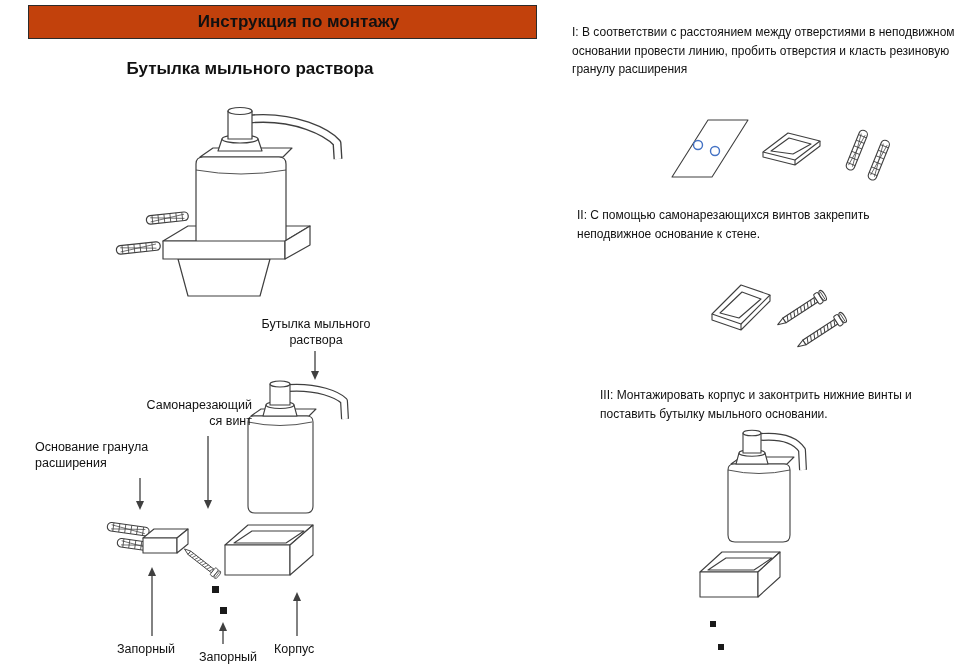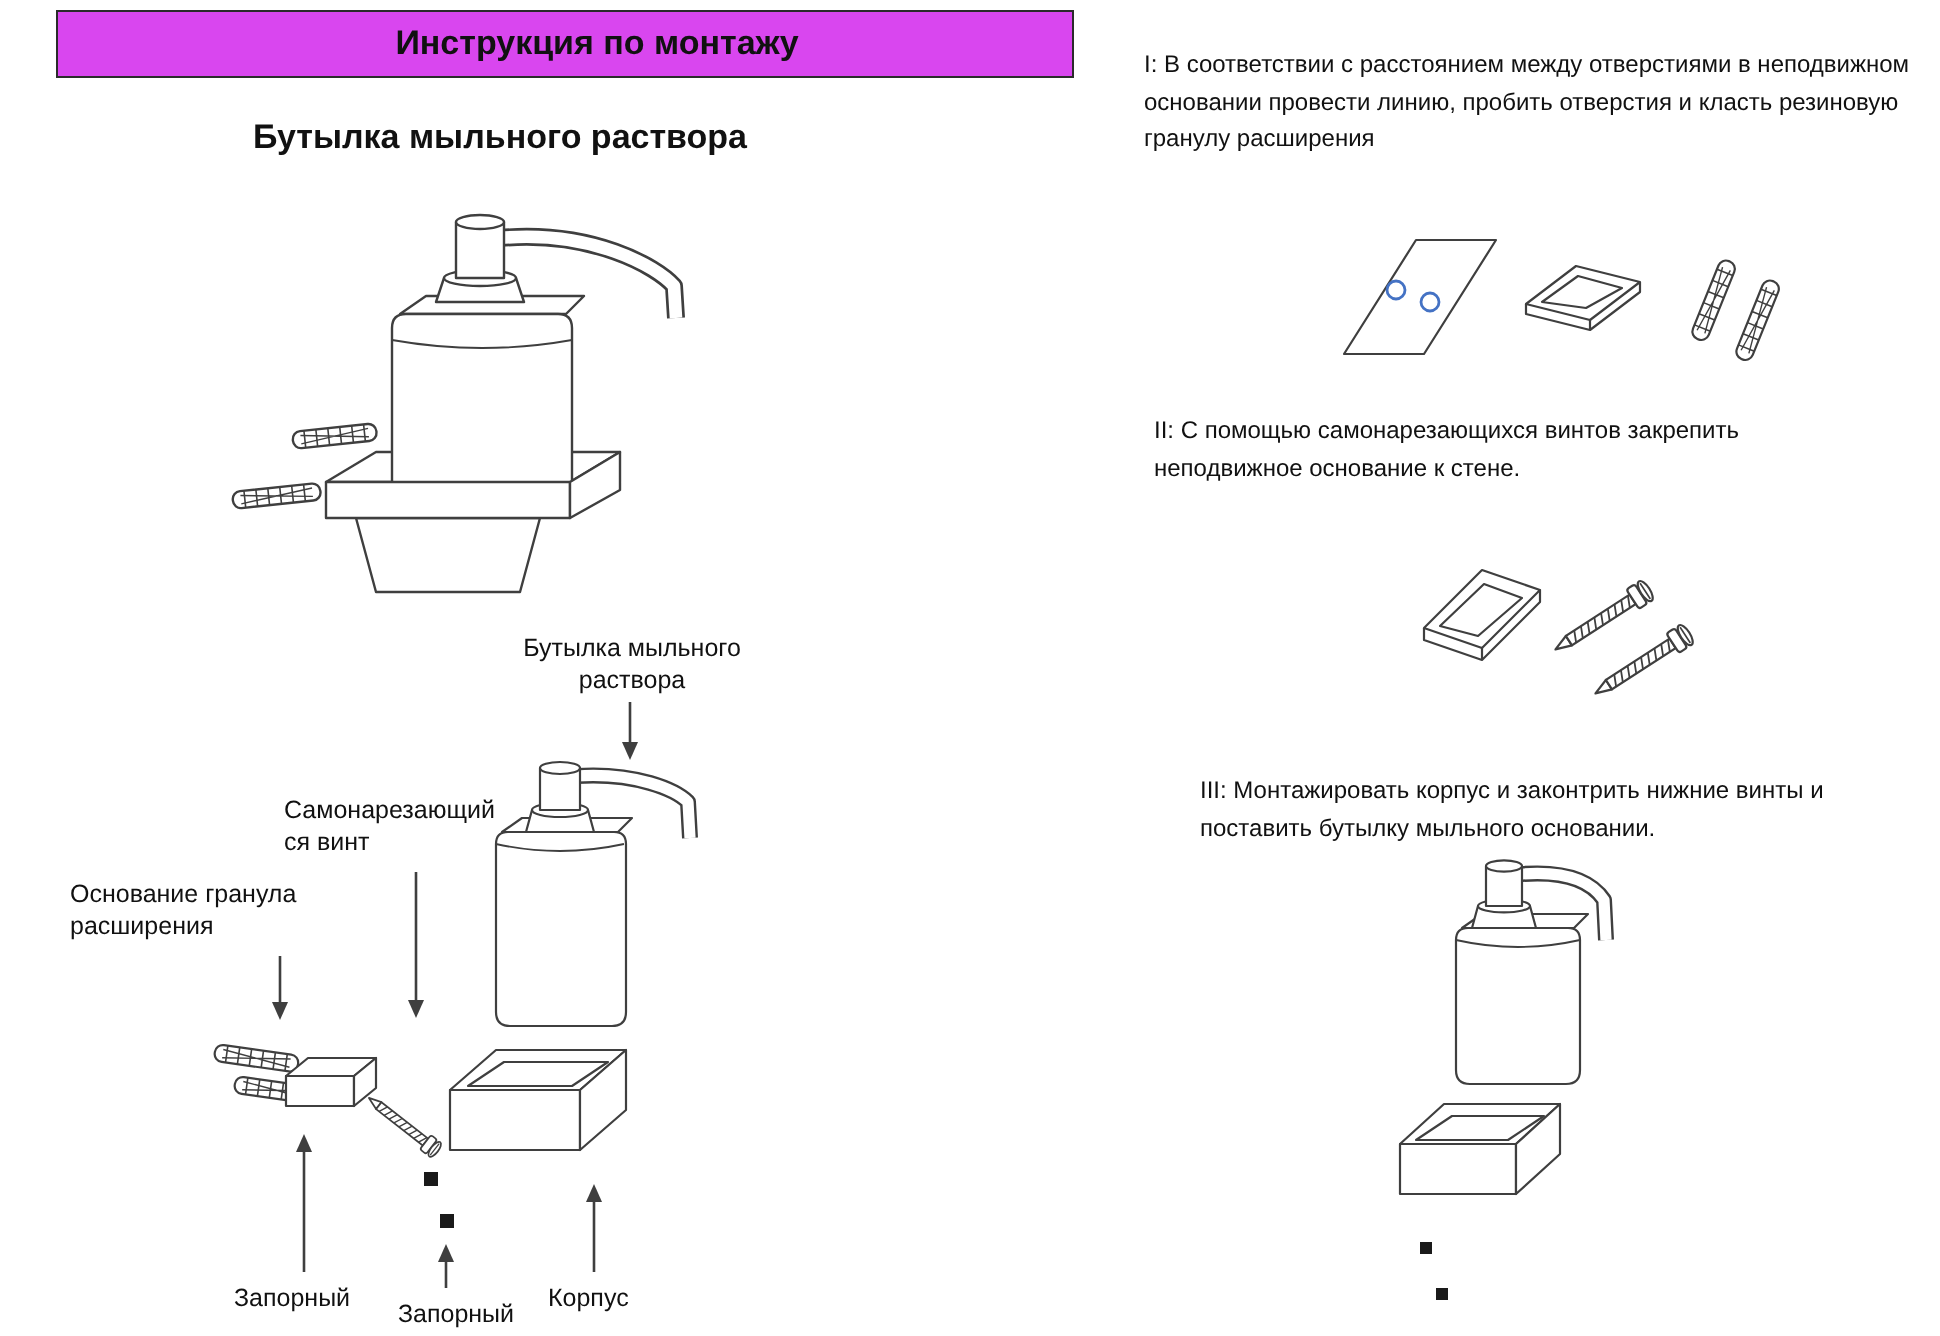--- a/index.html
+++ b/index.html
@@ -7,21 +7,21 @@
   body {
     position:relative;
     background:#ffffff;
     font-family:"Liberation Sans", sans-serif;
     color:#111;
     overflow:hidden;
   }
   .abs { position:absolute; }
   .header-bar {
     left:28px; top:5px; width:509px; height:34px;
-    background:#d946ef;
+    background:#c2410c;
     border:1.4px solid #2b2b2b;
     display:flex; align-items:center; justify-content:center;
     font-size:17px; font-weight:700;padding-left:32px;
   }
   .subtitle {
     left:80px; top:59px; width:340px;
     text-align:center; font-size:17px; font-weight:700;
   }
   .part-label { font-size:12.5px; line-height:1.25; }
   .step-text  { font-size:12px; line-height:1.55; }
@@ -141,21 +141,21 @@
         <polygon points="195,197 260,197 260,227 195,227" fill="#fff"></polygon>
         <polygon points="260,197 283,177 283,207 260,227" fill="#fff"></polygon>
       </g>
 
       <rect x="182" y="238" width="7" height="7" fill="#1a1a1a" stroke="none"></rect>
       <rect x="190" y="259" width="7" height="7" fill="#1a1a1a" stroke="none"></rect>
     </g>
   </svg>
 
   <div class="abs part-label" style="left:252px;top:317px;width:128px;text-align:center">Бутылка мыльного раствора</div>
-  <div class="abs part-label" style="left:142px;top:398px;width:110px;text-align:left;word-break:break-all">Самонарезающийся винт</div>
+  <div class="abs part-label" style="left:142px;top:398px;width:110px;text-align:right;word-break:break-all">Самонарезающийся винт</div>
   <div class="abs part-label" style="left:35px;top:440px;width:122px">Основание гранула расширения</div>
   <div class="abs part-label" style="left:117px;top:642px;width:90px">Запорный</div>
   <div class="abs part-label" style="left:196px;top:650px;width:64px;text-align:center">Запорный винт</div>
   <div class="abs part-label" style="left:274px;top:642px;width:70px">Корпус</div>
 
   <div class="abs step-text" style="left:572px;top:23px;width:398px;text-align:left">I: В соответствии с расстоянием между отверстиями в неподвижном основании провести линию, пробить отверстия и класть резиновую гранулу расширения</div>
 
   <svg class="abs drawing" style="left:655px;top:108px" width="255" height="100" viewBox="0 0 255 100">
     <g stroke="currentColor" stroke-width="1.1" fill="none" stroke-linejoin="round">
       <polygon points="17,69 53,12 93,12 57,69" fill="#fff"></polygon>

